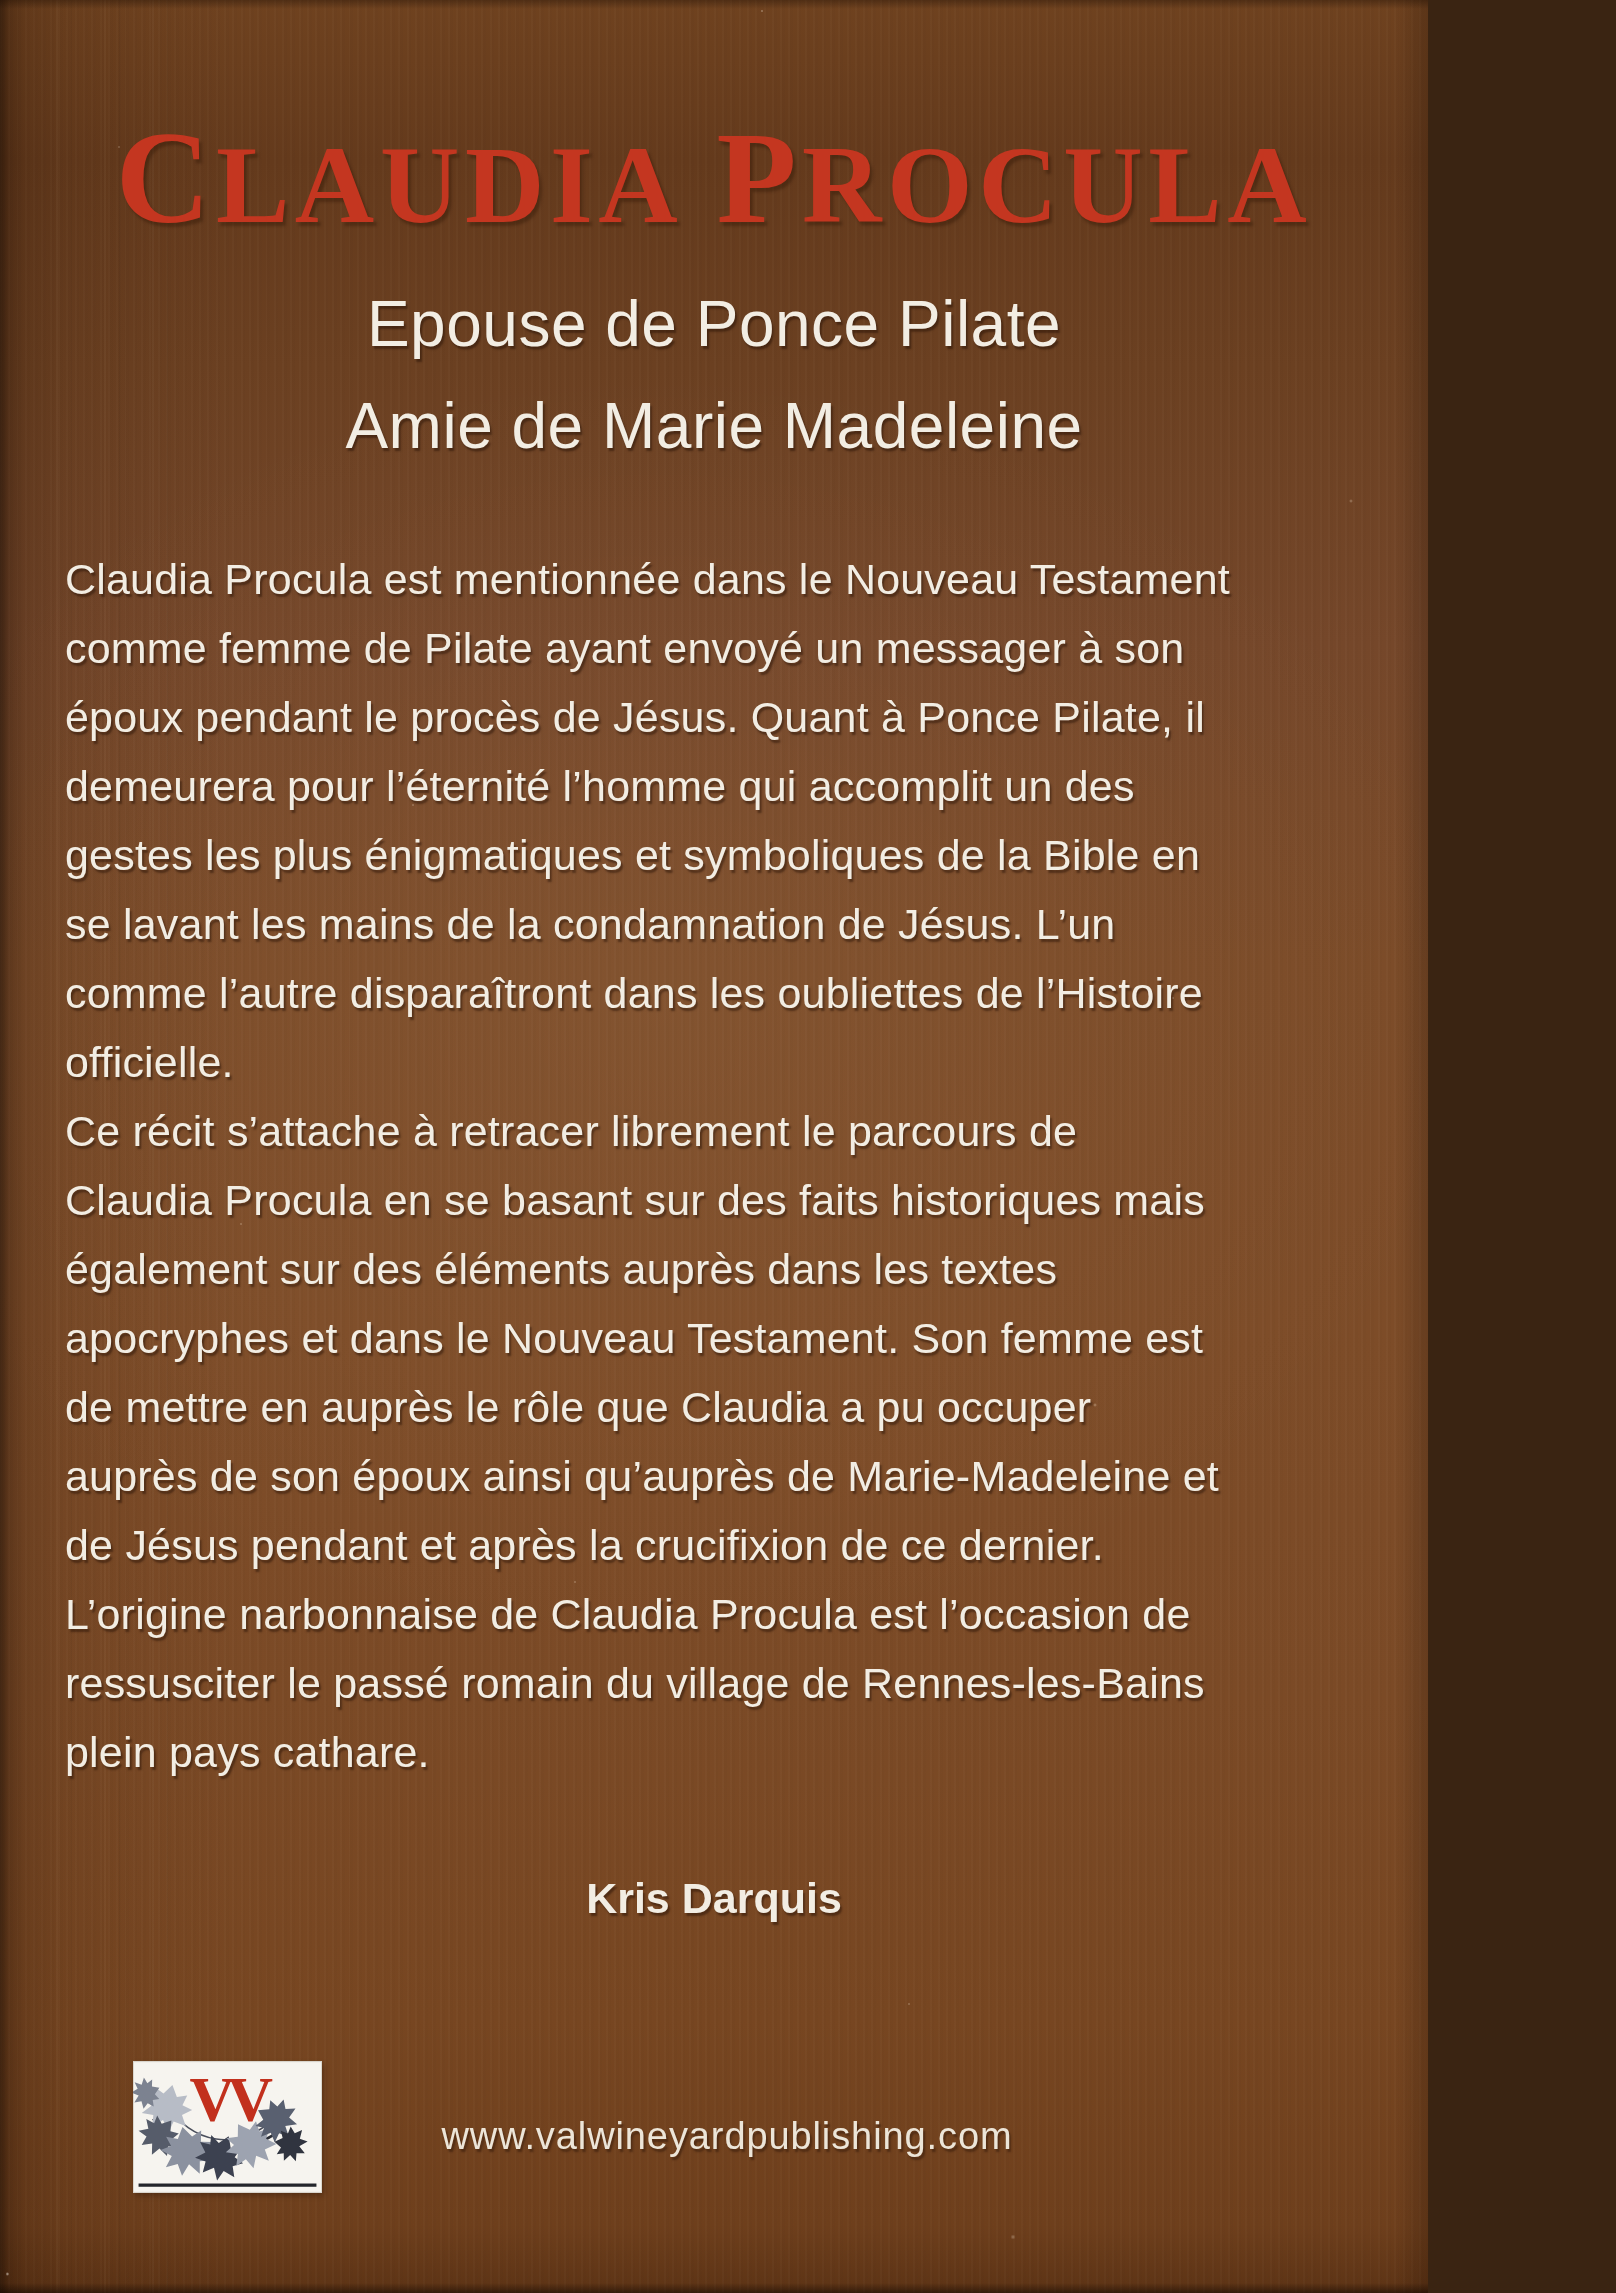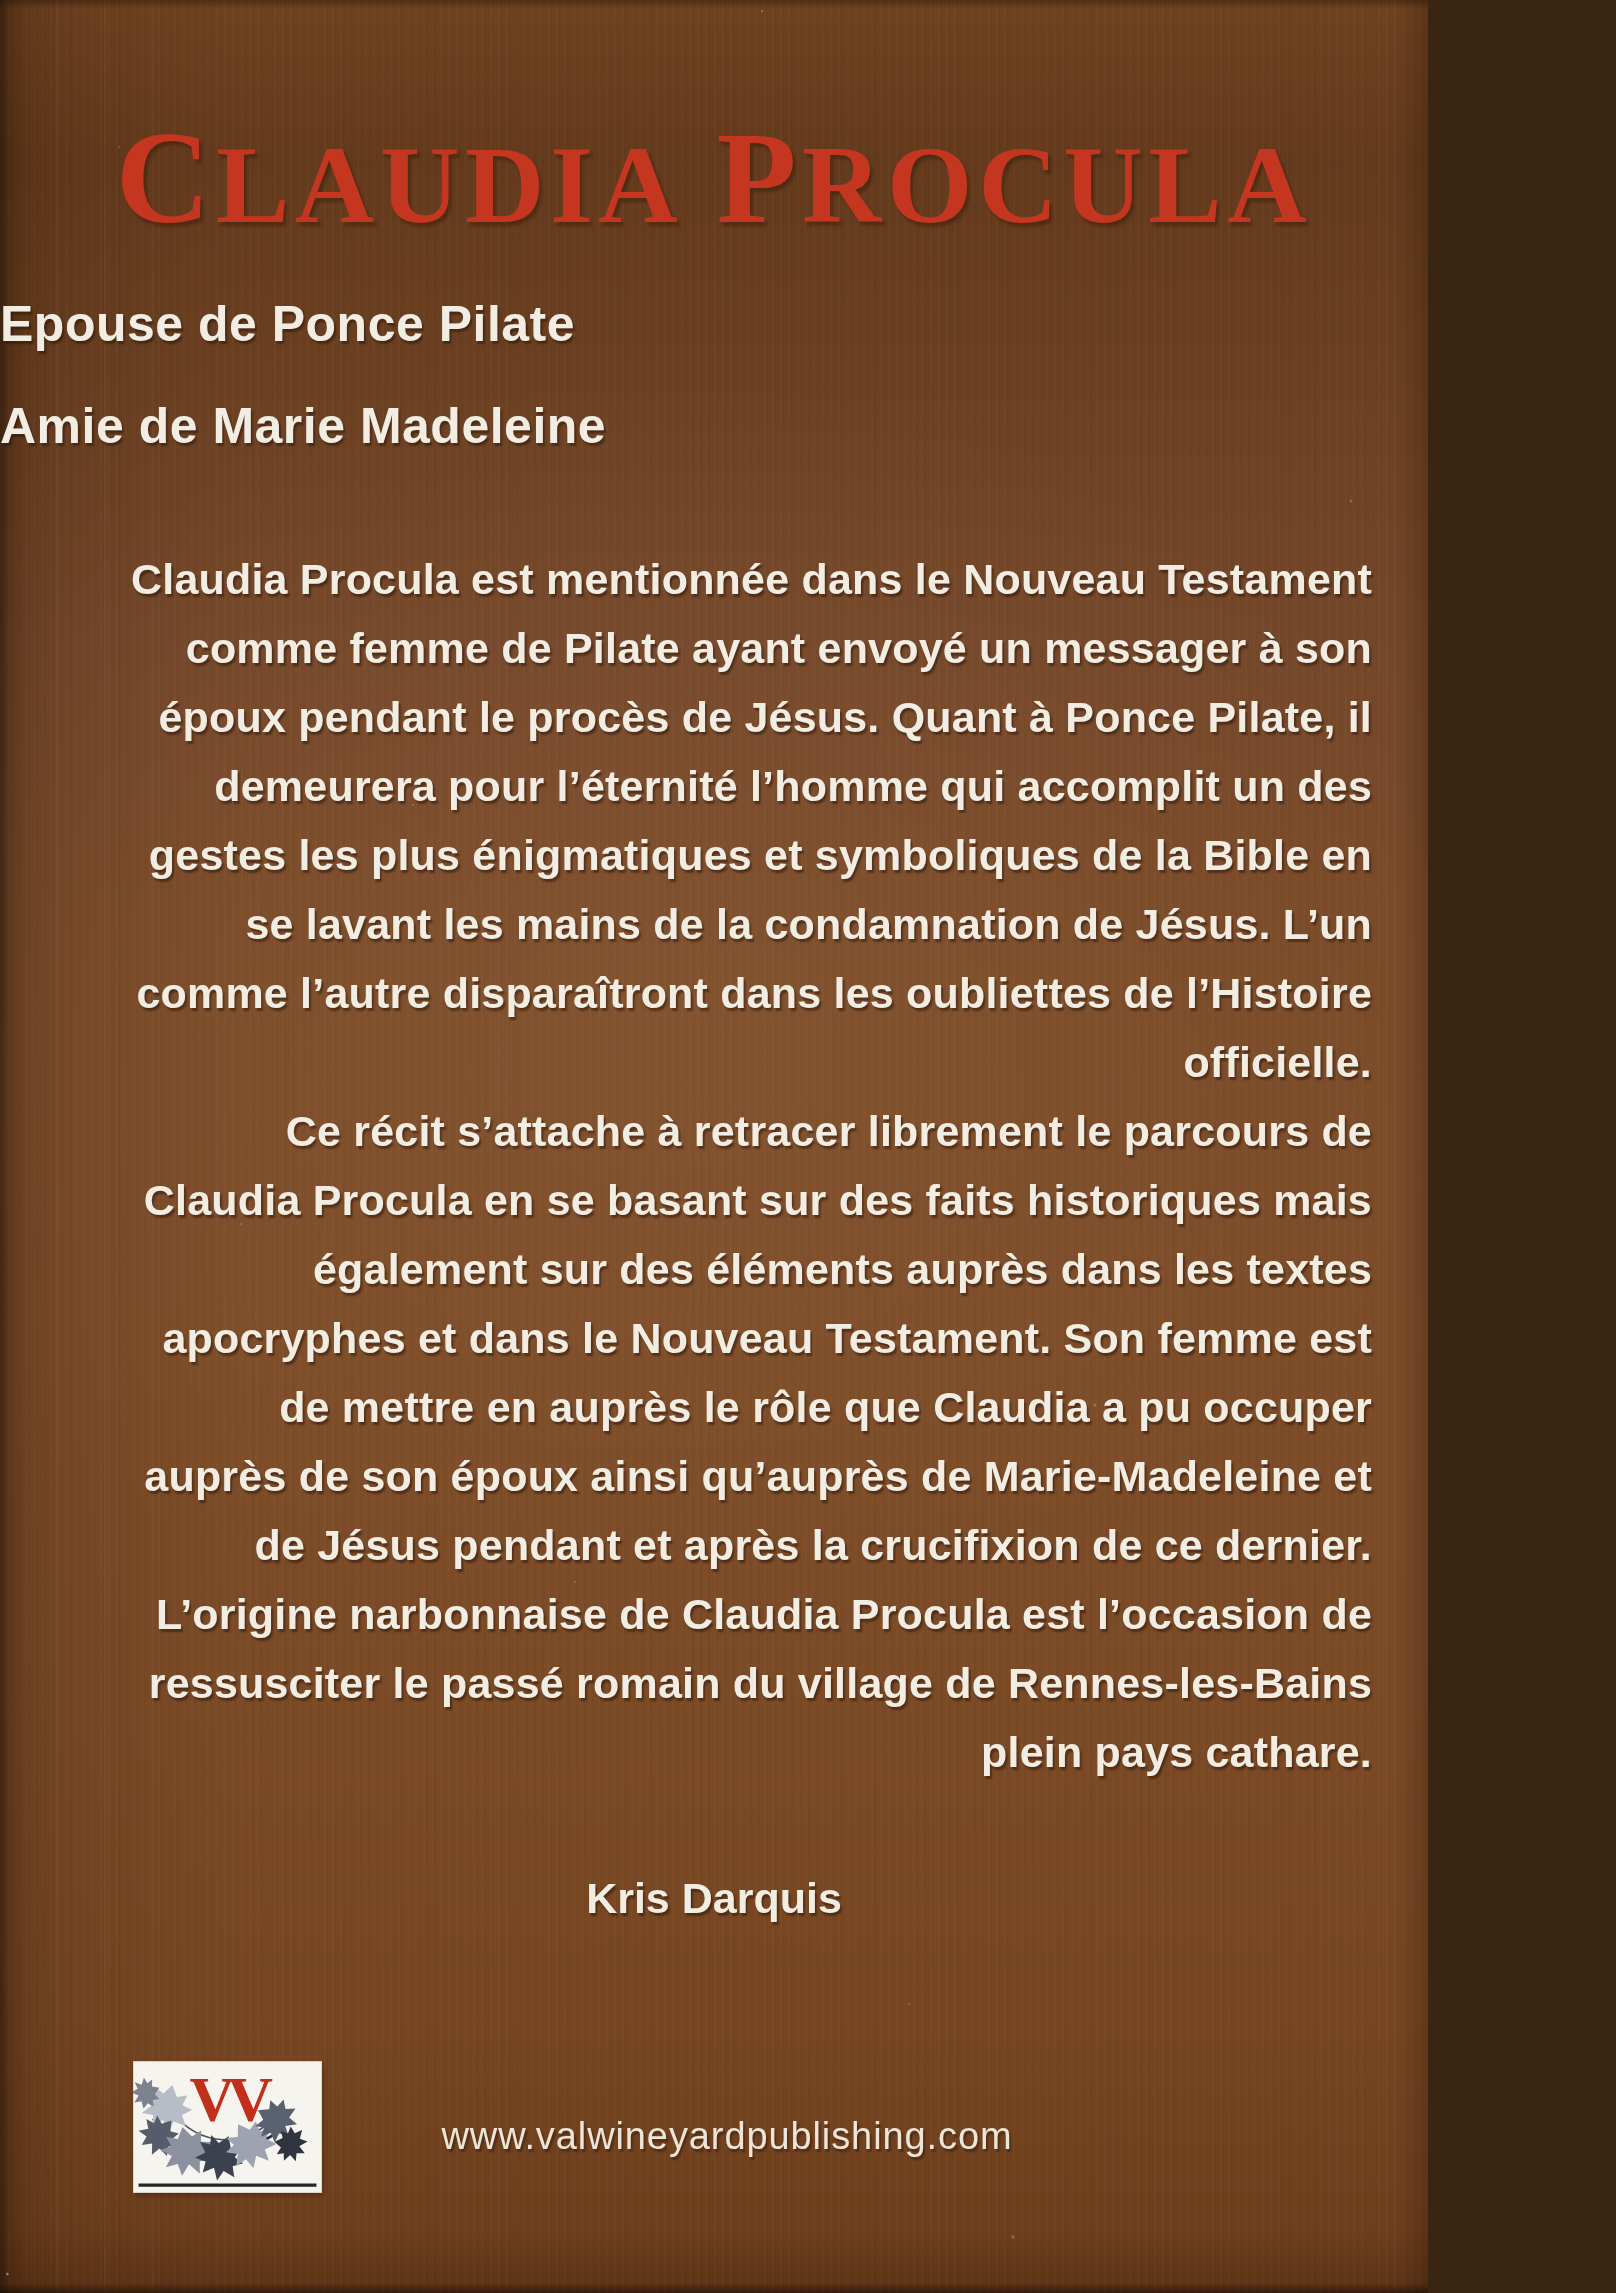--- a/index.html
+++ b/index.html
@@ -66,31 +66,31 @@
     margin: 0; text-align: center; line-height: 1;
     font-family: "Liberation Serif", serif; font-weight: 700;
     color: #c43620; letter-spacing: 5.6px;
     text-shadow: 2.8px 3.7px 2.8px rgba(40,16,4,0.35);
   }
   .title .cap  { font-size: 131px; }
   .title .rest { font-size: 110px; }
   .title .wordgap { display: inline-block; width: 33px; }
 
   .subtitle {
-    position: absolute; left: 0; right: 0; text-align: left;
-    font-size: 50px; font-weight: 700; color: #f2ede3;
+    position: absolute; left: 0; right: 0; text-align: center;
+    font-size: 64px; font-weight: 400; color: #f2ede3;
     letter-spacing: 0.5px; line-height: 59px;
     text-shadow: 1.9px 2.8px 1.9px rgba(40,18,6,0.5);
   }
   .subtitle.s1 { top: 295px; }
   .subtitle.s2 { top: 397px; }
 
   .synopsis {
     position: absolute; top: 545px; left: 65px; right: 56px;
-    text-align: right; font-size: 43px; font-weight: 700;
+    text-align: left; font-size: 43px; font-weight: 400;
     line-height: 69px; color: #f2ede3; letter-spacing: 0.2px;
     text-shadow: 1.9px 2.8px 1.9px rgba(40,18,6,0.5);
   }
 
   .author {
     position: absolute; top: 1870px; left: 0; right: 0;
     text-align: center; font-size: 43px; font-weight: 700;
     line-height: 56px; color: #f2ede3;
     text-shadow: 1.9px 2.8px 1.9px rgba(40,18,6,0.5);
   }

